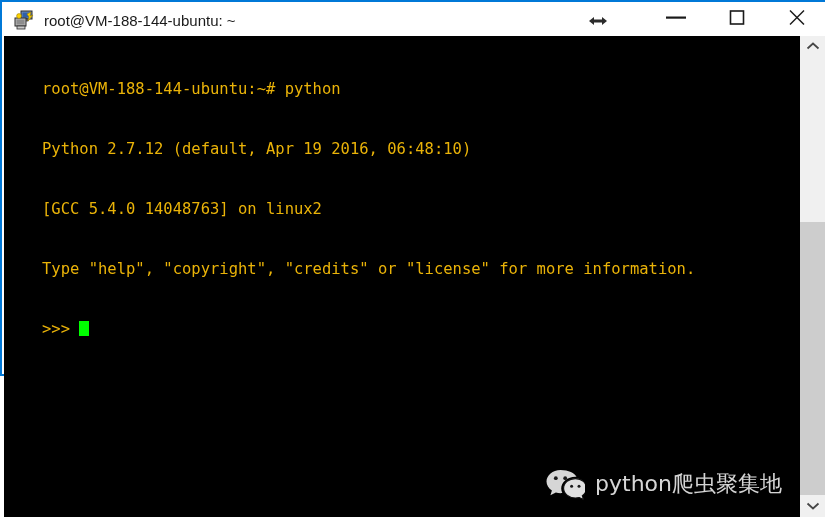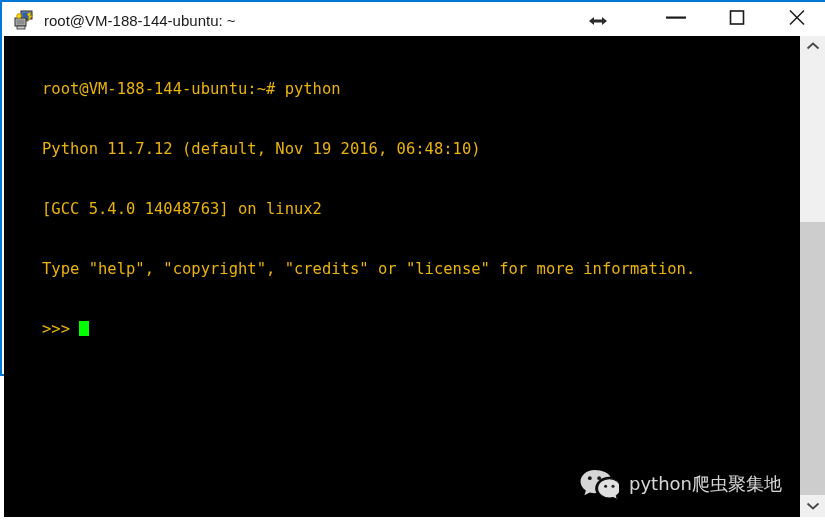--- a/index.html
+++ b/index.html
@@ -130,21 +130,21 @@
     right: 18px;
     bottom: 16px;
     display: flex;
     align-items: center;
     gap: 10px;
     opacity: 0.92;
   }
   #wechat-logo-icon { width: 40px; height: 34px; display: block; }
   #watermark-label {
     font-family: "DejaVu Sans", sans-serif;
-    font-size: 18px;
+    font-size: 22px;
     color: #e8e8e8;
     line-height: 26px;
     white-space: nowrap;
   }
 
   
   #scrollbar {
     position: absolute;
     left: 798px;
     top: 36px;
@@ -233,21 +233,21 @@
           <line x1="4" y1="4" x2="18" y2="18" stroke="#1a1a1a" stroke-width="1.5"></line>
           <line x1="18" y1="4" x2="4" y2="18" stroke="#1a1a1a" stroke-width="1.5"></line>
         </svg>
       </span>
     </button>
   </div>
 
   <div id="terminal-area">
     <div id="terminal-text">
       <div class="term-line">root@VM-188-144-ubuntu:~# python</div>
-      <div class="term-line">Python 11.7.12 (default, Nov 19 2016, 06:48:10)</div>
+      <div class="term-line">Python 2.7.12 (default, Apr 19 2016, 06:48:10)</div>
       <div class="term-line">[GCC 5.4.0 14048763] on linux2</div>
       <div class="term-line">Type "help", "copyright", "credits" or "license" for more information.</div>
       <div class="term-line"><span>&gt;&gt;&gt; </span><span id="cursor-block"></span></div>
     </div>
 
     <div id="watermark">
       <span id="wechat-logo-icon">
         <svg width="40" height="34" viewBox="0 0 40 34" xmlns="http://www.w3.org/2000/svg">
 
           <path d="M15.5 3 C7.6 3 1.5 8.3 1.5 14.6 C1.5 18.2 3.6 21.4 6.9 23.5 L5.4 28.3 L10.9 25.6 C12.4 26 13.9 26.2 15.5 26.2 C16.1 26.2 16.7 26.2 17.3 26.1 C16.6 24.7 16.2 23.2 16.2 21.6 C16.2 15 22.6 9.8 30.3 9.8 C30.7 9.8 31.1 9.8 31.5 9.9 C29.9 5.9 23.4 3 15.5 3 Z" fill="#e9e9e9"></path>

